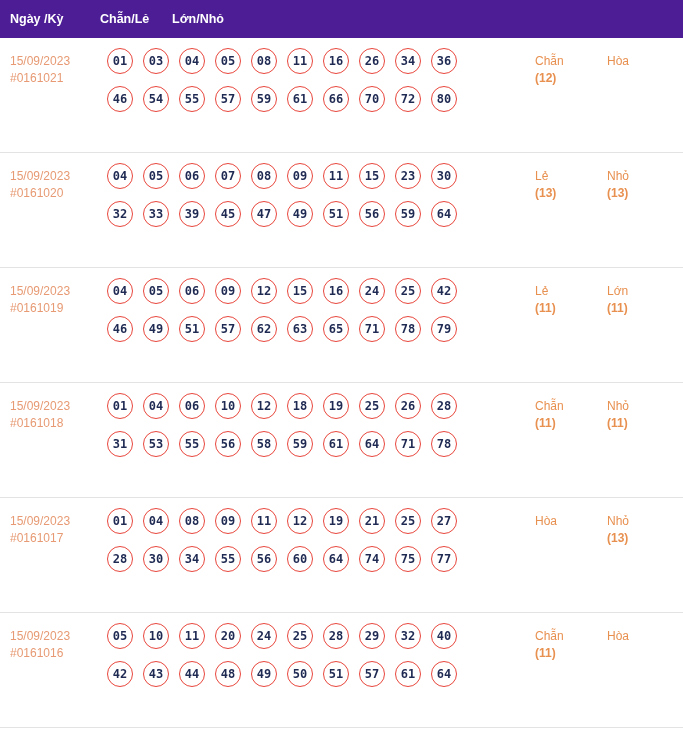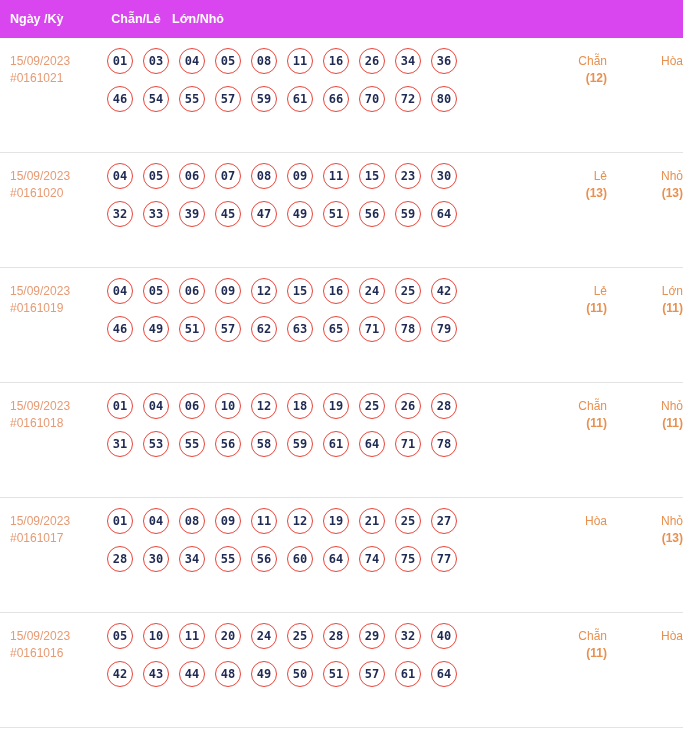--- a/index.html
+++ b/index.html
@@ -15,29 +15,29 @@
     height: 734px;
     background: #ffffff;
     position: relative;
   }
 
   
   .table-header {
     display: flex;
     align-items: center;
     height: 38px;
-    background: #d946ef;
+    background: #4c1d95;
     color: #ffffff;
     font-size: 12.5px;
     font-weight: bold;
     padding: 0 0 0 10px;
   }
   .th-date   { width: 90px; flex: 0 0 90px; }
   .th-result { flex: 1 1 auto; padding-left: 17px; }
-  .th-oddeven{ width: 72px; flex: 0 0 72px; text-align: center; }
+  .th-oddeven{ width: 72px; flex: 0 0 72px; }
   .th-bigsml { width: 76px; flex: 0 0 76px; text-align: left; }
 
   
   .row {
     display: flex;
     align-items: flex-start;
     border-bottom: 1px solid #e3e3e3;
     padding: 10px 0 12px 10px;
     min-height: 115px;
   }
@@ -75,21 +75,21 @@
     font-weight: bold;
     display: flex;
     align-items: center;
     justify-content: center;
     background: #ffffff;
   }
 
   .cell-oddeven, .cell-bigsml {
     color: #e8904f;
     font-size: 12px;
-    text-align: right;
+    text-align: left;
     line-height: 17px;
     padding-top: 5px;
   }
   .cell-oddeven { width: 72px; flex: 0 0 72px; }
   .cell-bigsml  { width: 76px; flex: 0 0 76px; }
   .cell-oddeven .count, .cell-bigsml .count { display: block; font-weight: bold; }
 </style>
 </head>
 <body>
 

